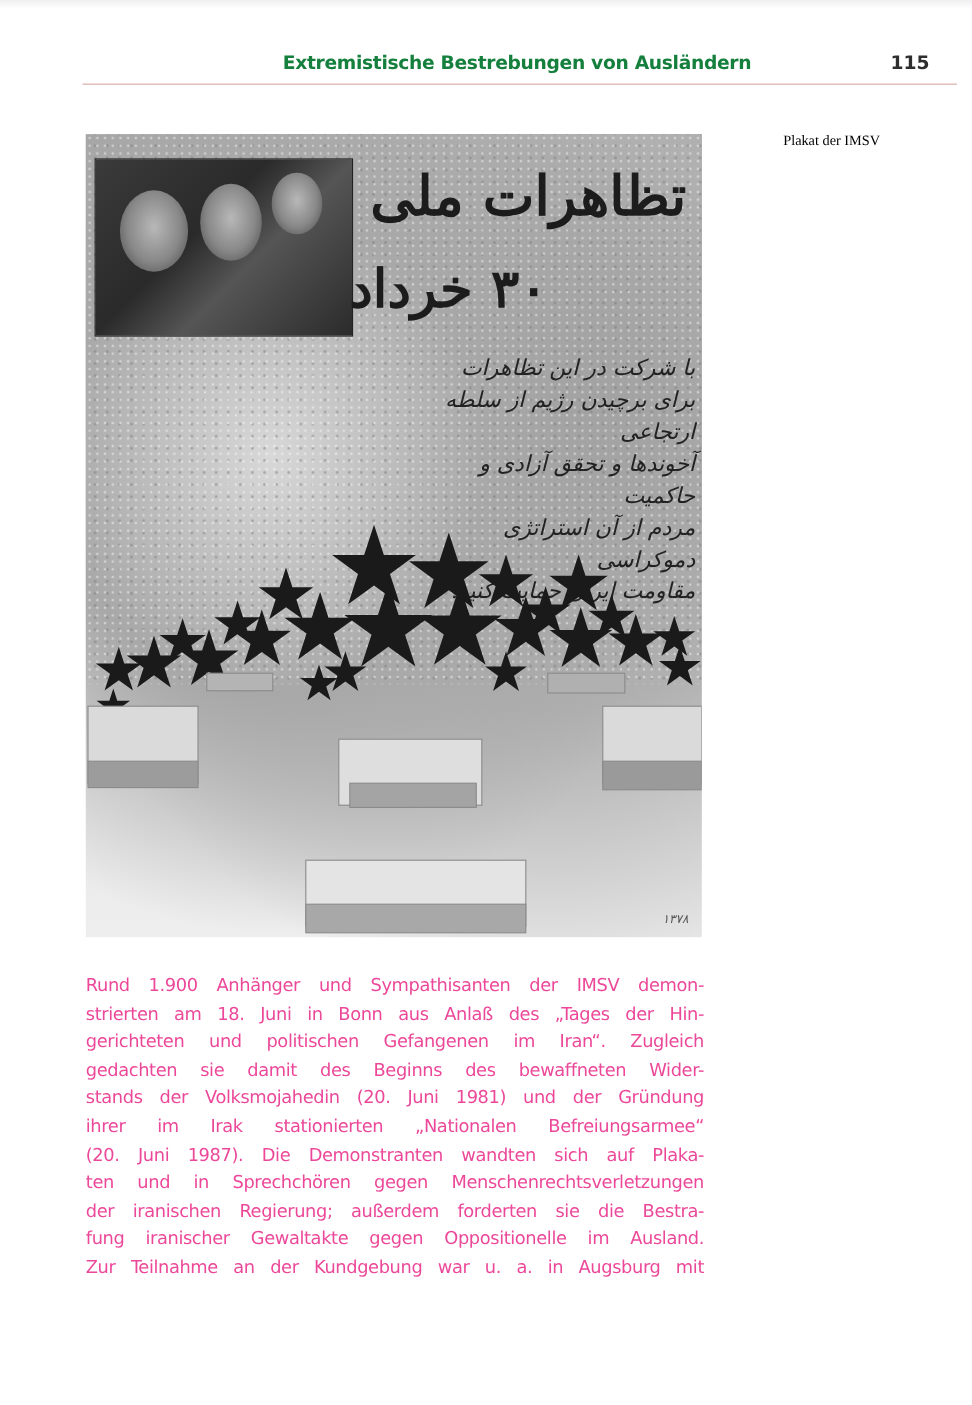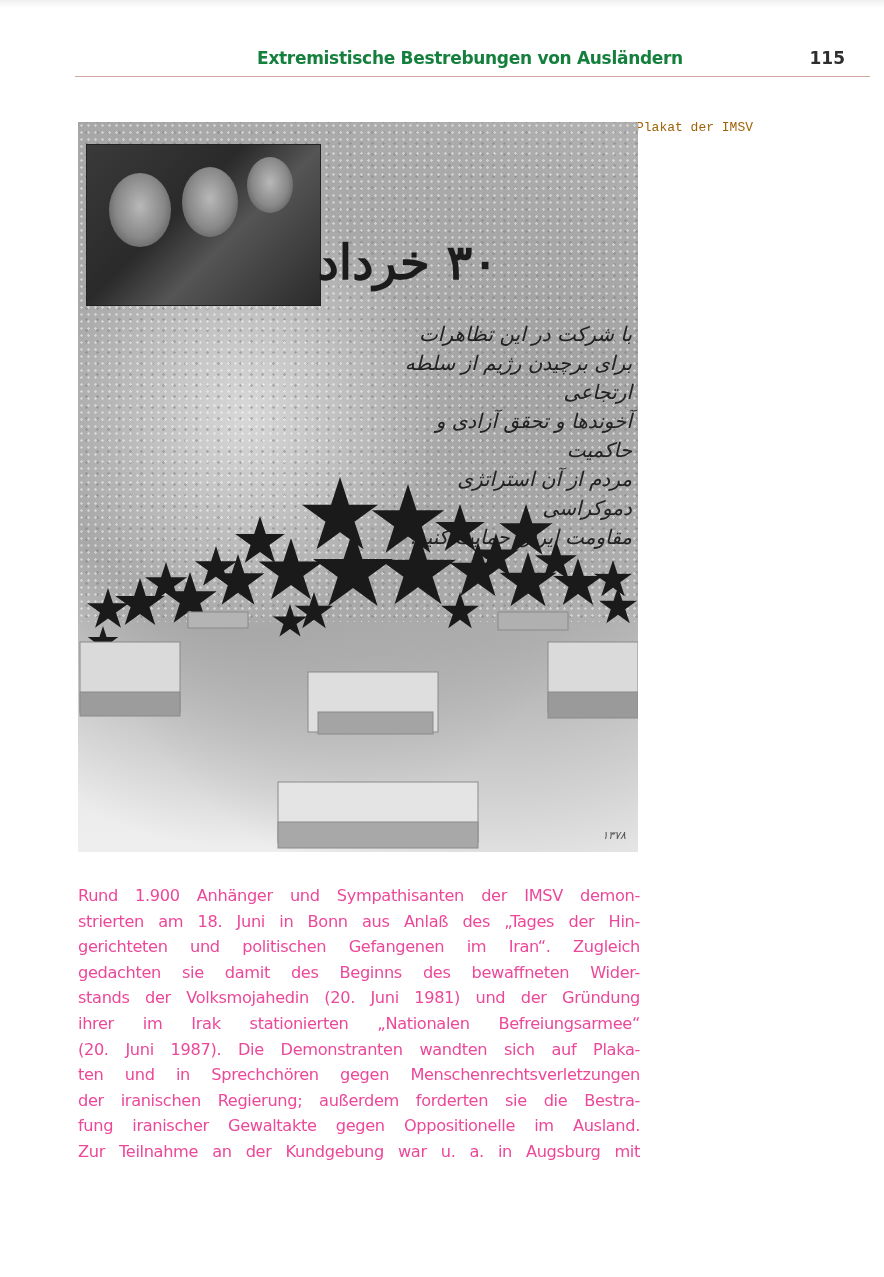--- a/index.html
+++ b/index.html
@@ -28,23 +28,23 @@
     .page-number {
       position: absolute; right: 30px; top: 4px;
       font-family: "DejaVu Sans", sans-serif;
       font-weight: bold; font-size: 17px; color: #2e2e2e;
     }
     .header-rule {
       position: absolute; left: 0; top: 32px; width: 795px; height: 1px;
       background: #d4a7a0;
     }
     .side-caption {
-      position: absolute; left: 636px; top: 120px;
-      font-family: Liberation Mono, monospace;
-      font-size: 13px; color: #a16207;
+      position: absolute; left: 712px; top: 120px;
+      font-family: Liberation Serif, serif;
+      font-size: 13px; color: #000000;
     }
     .poster {
       position: absolute; left: 78px; top: 122px; width: 560px; height: 730px;
       background:
         radial-gradient(ellipse at 30% 40%, #d8d8d8 0%, #a8a8a8 35%, transparent 70%),
         radial-gradient(ellipse at 75% 35%, #9a9a9a 0%, #b0b0b0 40%, transparent 80%),
         linear-gradient(to bottom, #a5a5a5 0%, #b8b8b8 45%, #e2e2e2 65%, #eeeeee 100%);
       overflow: hidden;
     }
     .poster-noise {
@@ -115,20 +115,21 @@
 
 <figure class="poster" style="margin:0;">
   <div class="poster-noise"></div>
 
   <div class="poster-photo">
     <div class="face" style="left:22px;top:28px;width:62px;height:74px;"></div>
     <div class="face" style="left:95px;top:22px;width:56px;height:70px;"></div>
     <div class="face" style="left:160px;top:12px;width:46px;height:56px;"></div>
   </div>
 
+  <div class="poster-title-1">تظاهرات ملی</div>
   <div class="poster-title-2">۳۰ خرداد</div>
 
   <div class="poster-verse">
     <div>با شرکت در این تظاهرات</div>
     <div>برای برچیدن رژیم از سلطه ارتجاعی</div>
     <div>آخوندها و تحقق آزادی و حاکمیت</div>
     <div>مردم از آن استراتژی دموکراسی</div>
     <div>مقاومت ایران حمایت کنید.</div>
   </div>
 

